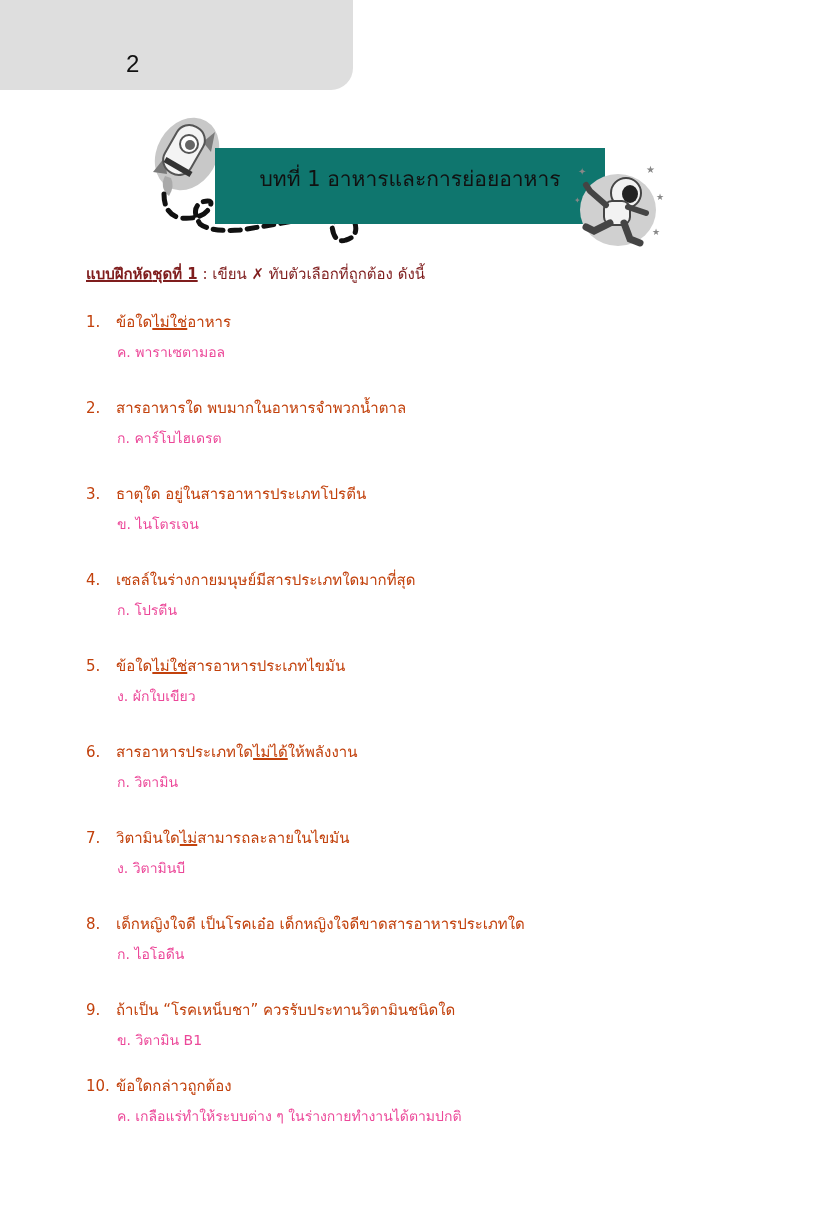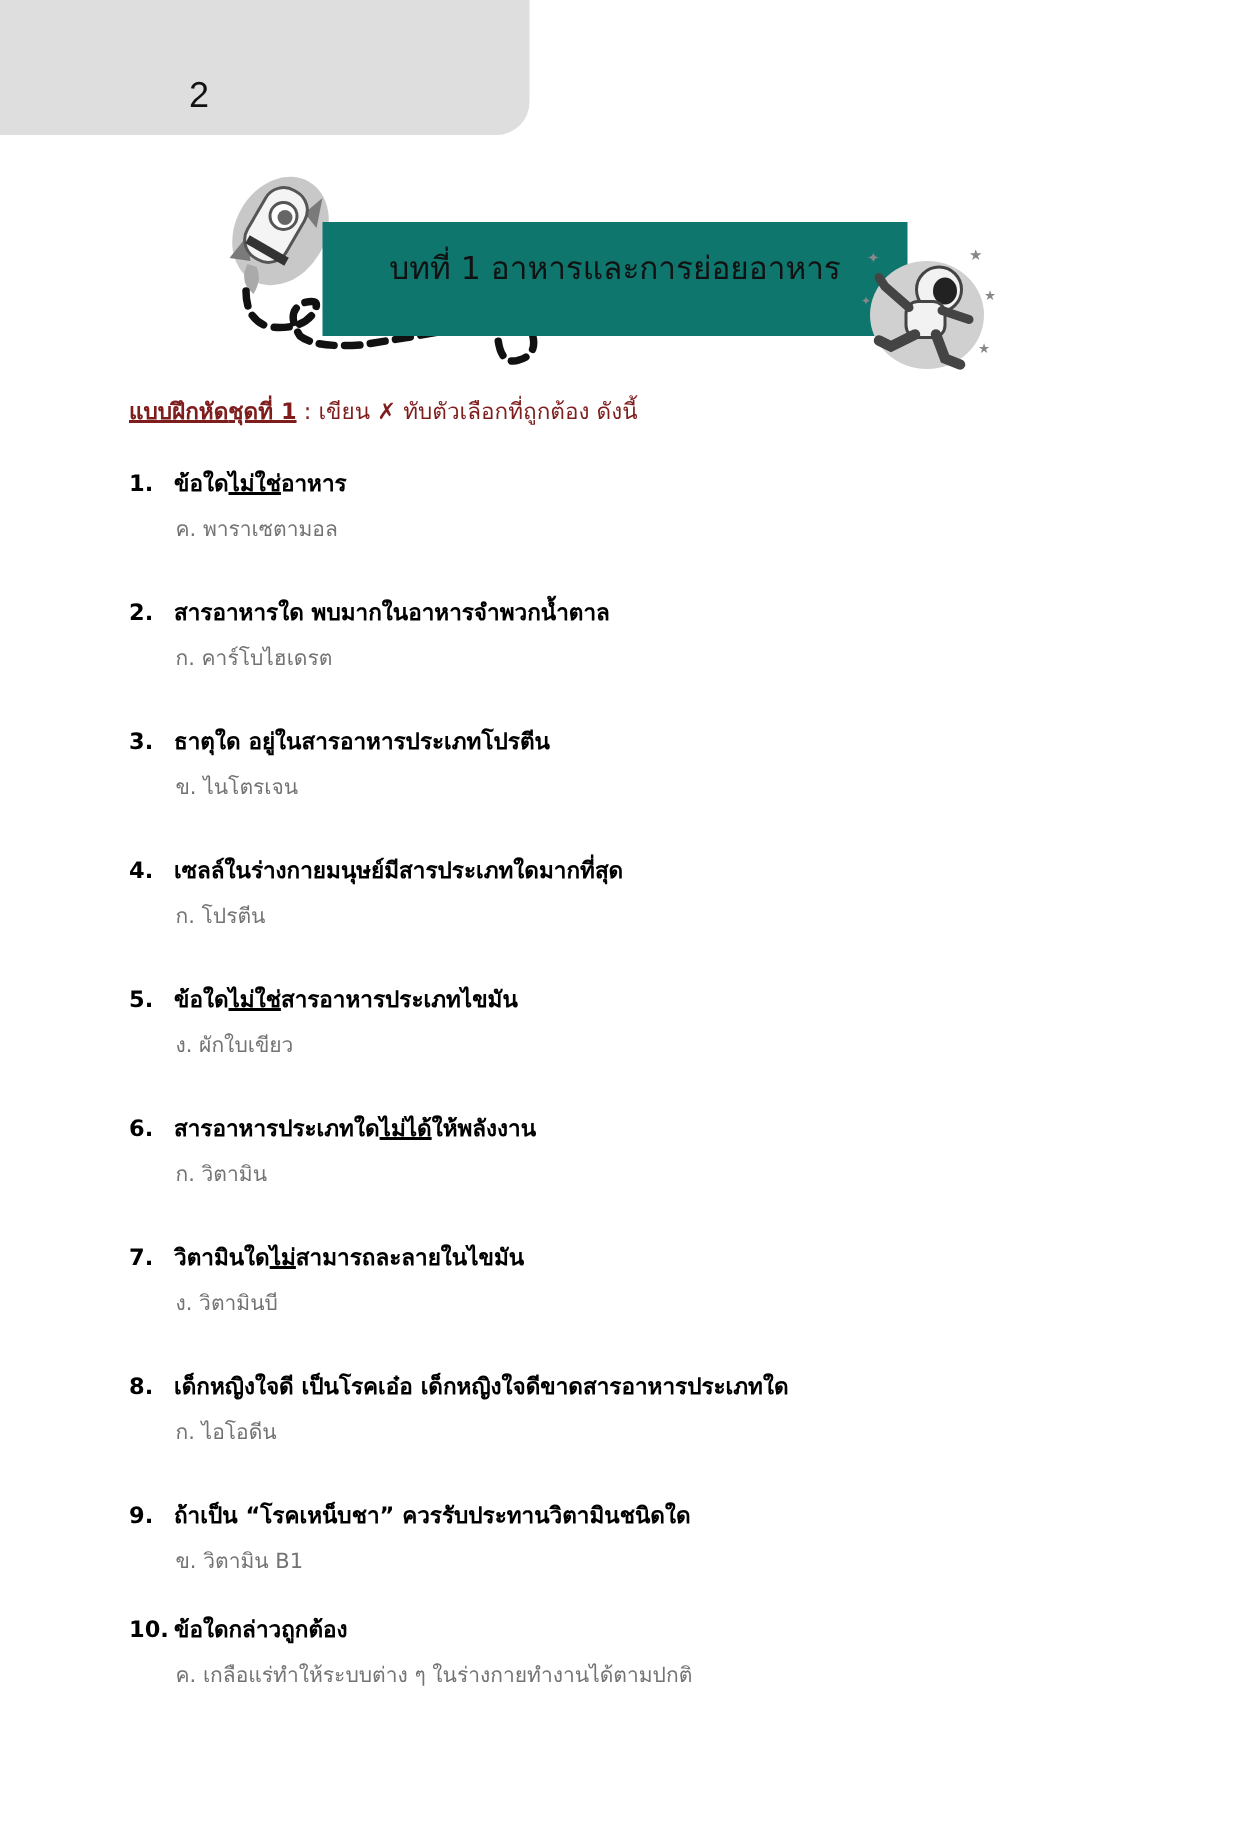--- a/index.html
+++ b/index.html
@@ -25,24 +25,24 @@
       font-family: "DejaVu Sans", sans-serif;
     }
     .deco { position: absolute; }
     .instruction {
       position: absolute; left: 86px; top: 262px; font-size: 15px; color: #7f1d1d;
     }
     .instruction .u { text-decoration: underline; text-decoration-thickness: 2px; font-weight: bold; }
     .instruction .mark { font-weight: bold; font-style: italic; }
     .questions { position: absolute; left: 86px; top: 310px; width: 700px; }
     .q { position: absolute; left: 0; }
-    .q-line { font-size: 15px; font-weight: bold; color: #000000; white-space: nowrap; }
+    .q-line { font-size: 15px; font-weight: normal; color: #c2410c; white-space: nowrap; }
     .q-num { display: inline-block; width: 30px; }
     .q-text .u { text-decoration: underline; text-decoration-thickness: 2px; }
-    .a-line { font-size: 14px; color: #737373; margin-left: 31px; margin-top: 7px; white-space: nowrap; }
+    .a-line { font-size: 14px; color: #ec4899; margin-left: 31px; margin-top: 7px; white-space: nowrap; }
   </style>
 </head>
 <body>
 
 <div class="page-tab">
   <span class="page-number">2</span>
 </div>
 
 <svg class="deco" style="left:145px;top:112px" width="80" height="90" viewBox="0 0 80 90">
   <ellipse cx="42" cy="42" rx="30" ry="38" fill="#c8c8c8" transform="rotate(30 42 42)"></ellipse>

